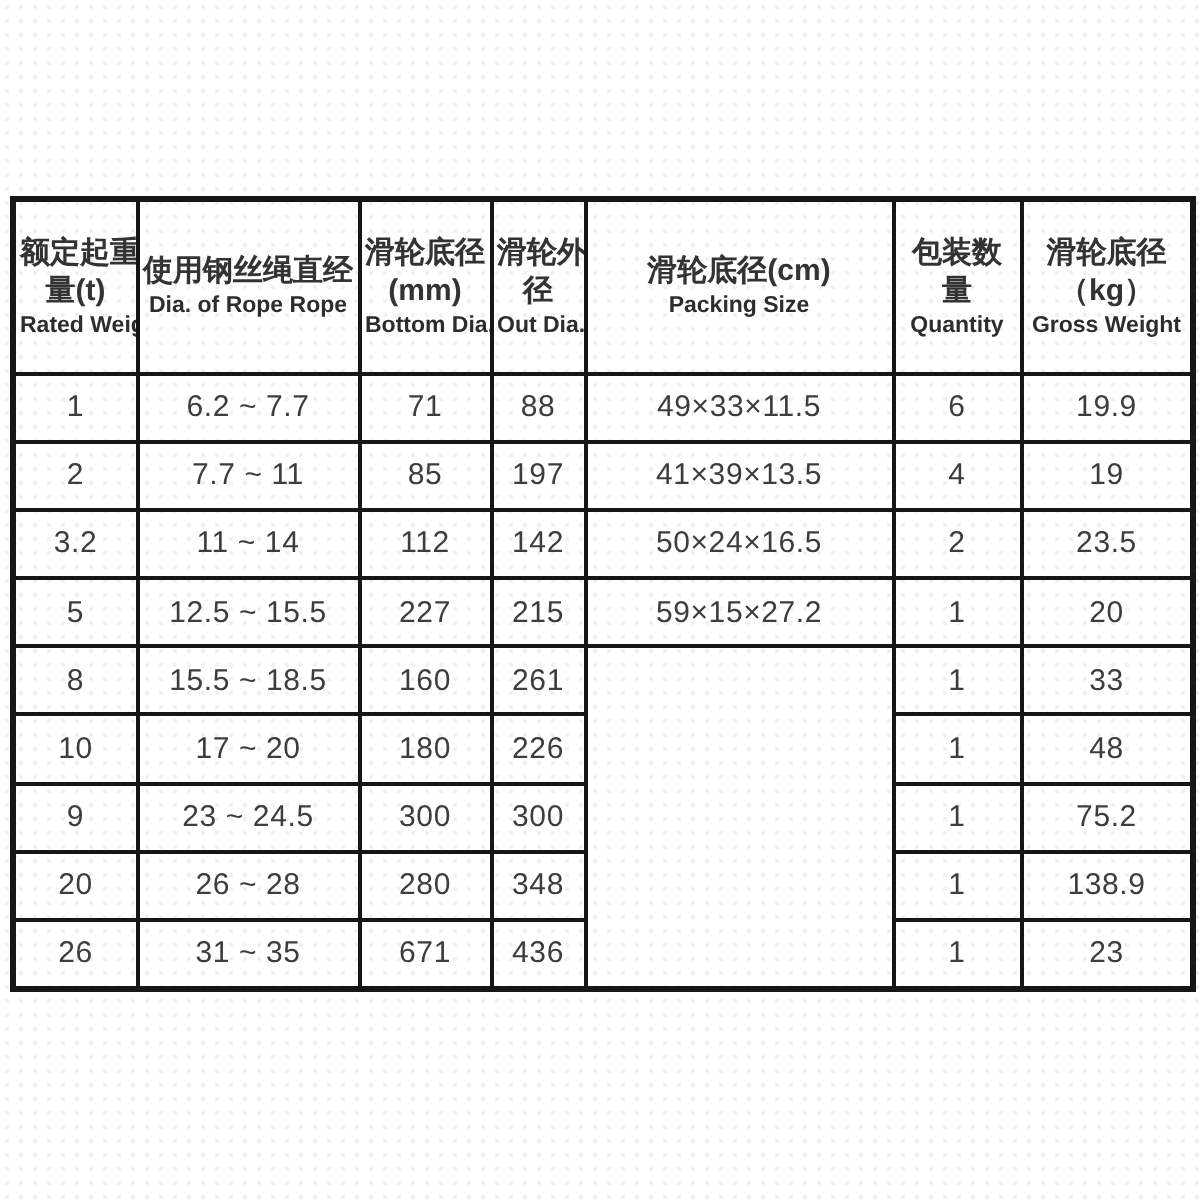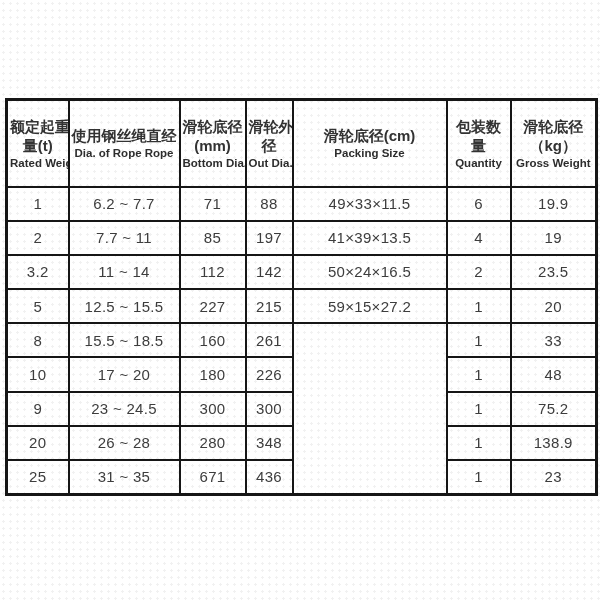--- a/index.html
+++ b/index.html
@@ -173,21 +173,21 @@
       </tr>
       <tr>
         <td>20</td>
         <td>26 ~ 28</td>
         <td>280</td>
         <td>348</td>
         <td>1</td>
         <td>138.9</td>
       </tr>
       <tr>
-        <td>25</td>
+        <td>26</td>
         <td>31 ~ 35</td>
         <td>671</td>
         <td>436</td>
         <td>1</td>
         <td>23</td>
       </tr>
     </tbody>
   </table>
 </div>
 

